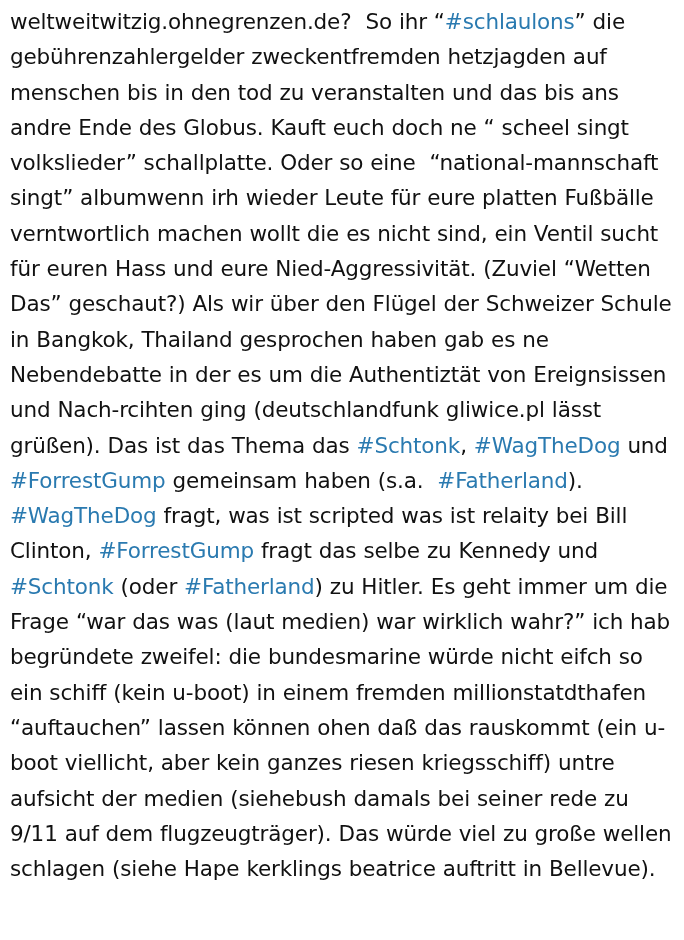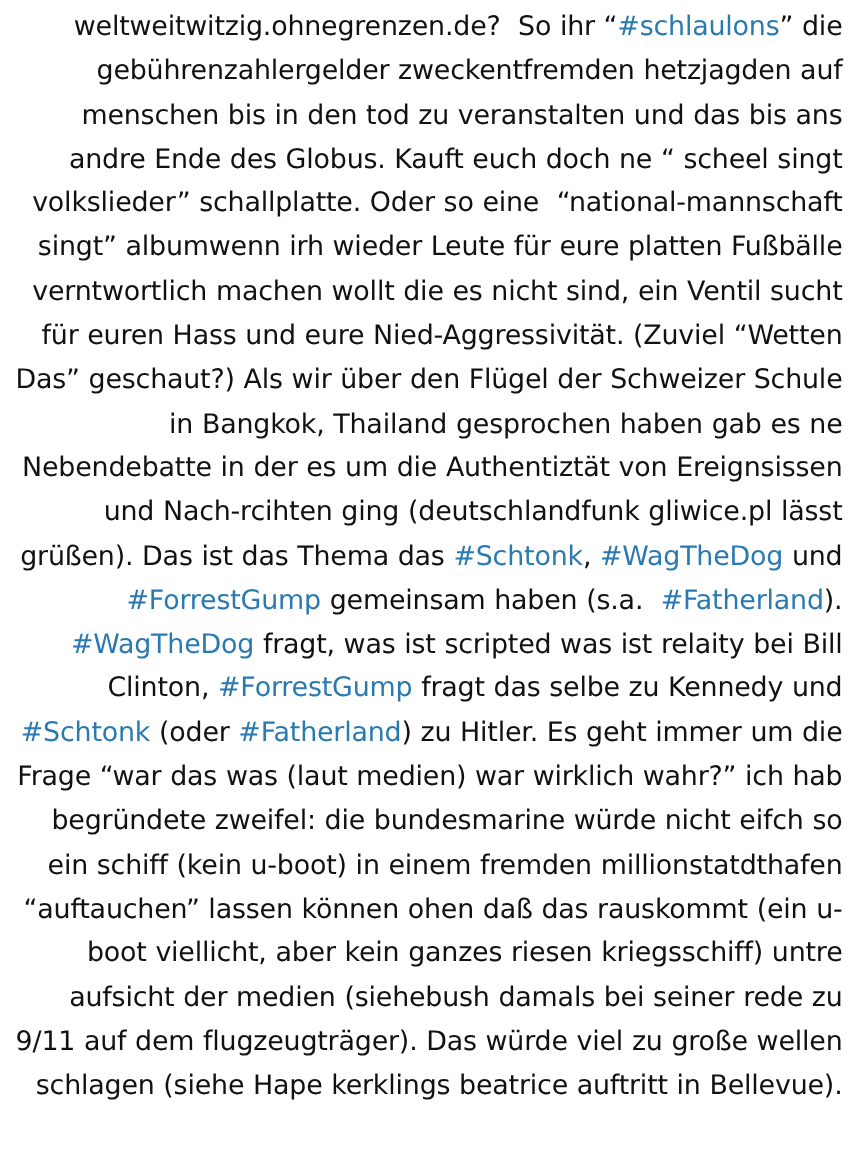--- a/index.html
+++ b/index.html
@@ -21,21 +21,21 @@
     background: #ffffff;
   }
   .post-text {
     font-family: "DejaVu Sans", sans-serif;
     font-size: 21.5px;
     line-height: 35.3px;
     color: #111111;
     letter-spacing: -0.15px;
     word-spacing: 0.3px;
     white-space: pre-wrap;
-    text-align: right;
+    text-align: left;
   }
   .hashtag {
     color: #2a7ab0;
   }
 </style>
 </head>
 <body>
 
 <div class="page">
   <div class="post-text" id="post-body"><span>weltweitwitzig.ohnegrenzen.de?  So ihr “</span><span class="hashtag">#schlaulons</span><span>” die gebührenzahlergelder zweckentfremden hetzjagden auf menschen bis in den tod zu veranstalten und das bis ans andre Ende des Globus. Kauft euch doch ne “ scheel singt volkslieder” schallplatte. Oder so eine  “national-mannschaft singt” albumwenn irh wieder Leute für eure platten Fußbälle verntwortlich machen wollt die es nicht sind, ein Ventil sucht für euren Hass und eure Nied-Aggressivität. (Zuviel “Wetten Das” geschaut?) Als wir über den Flügel der Schweizer Schule in Bangkok, Thailand gesprochen haben gab es ne Nebendebatte in der es um die Authentiztät von Ereignsissen und Nach-rcihten ging (deutschlandfunk gliwice.pl lässt grüßen). Das ist das Thema das </span><span class="hashtag">#Schtonk</span><span>, </span><span class="hashtag">#WagTheDog</span><span> und </span><span class="hashtag">#ForrestGump</span><span> gemeinsam haben (s.a.  </span><span class="hashtag">#Fatherland</span><span>). </span><span class="hashtag">#WagTheDog</span><span> fragt, was ist scripted was ist relaity bei Bill Clinton, </span><span class="hashtag">#ForrestGump</span><span> fragt das selbe zu Kennedy und </span><span class="hashtag">#Schtonk</span><span> (oder </span><span class="hashtag">#Fatherland</span><span>) zu Hitler. Es geht immer um die Frage “war das was (laut medien) war wirklich wahr?” ich hab begründete zweifel: die bundesmarine würde nicht eifch so ein schiff (kein u-boot) in einem fremden millionstatdthafen “auftauchen” lassen können ohen daß das rauskommt (ein u-boot viellicht, aber kein ganzes riesen kriegsschiff) untre aufsicht der medien (siehebush damals bei seiner rede zu 9/11 auf dem flugzeugträger). Das würde viel zu große wellen schlagen (siehe Hape kerklings beatrice auftritt in Bellevue).</span></div>

